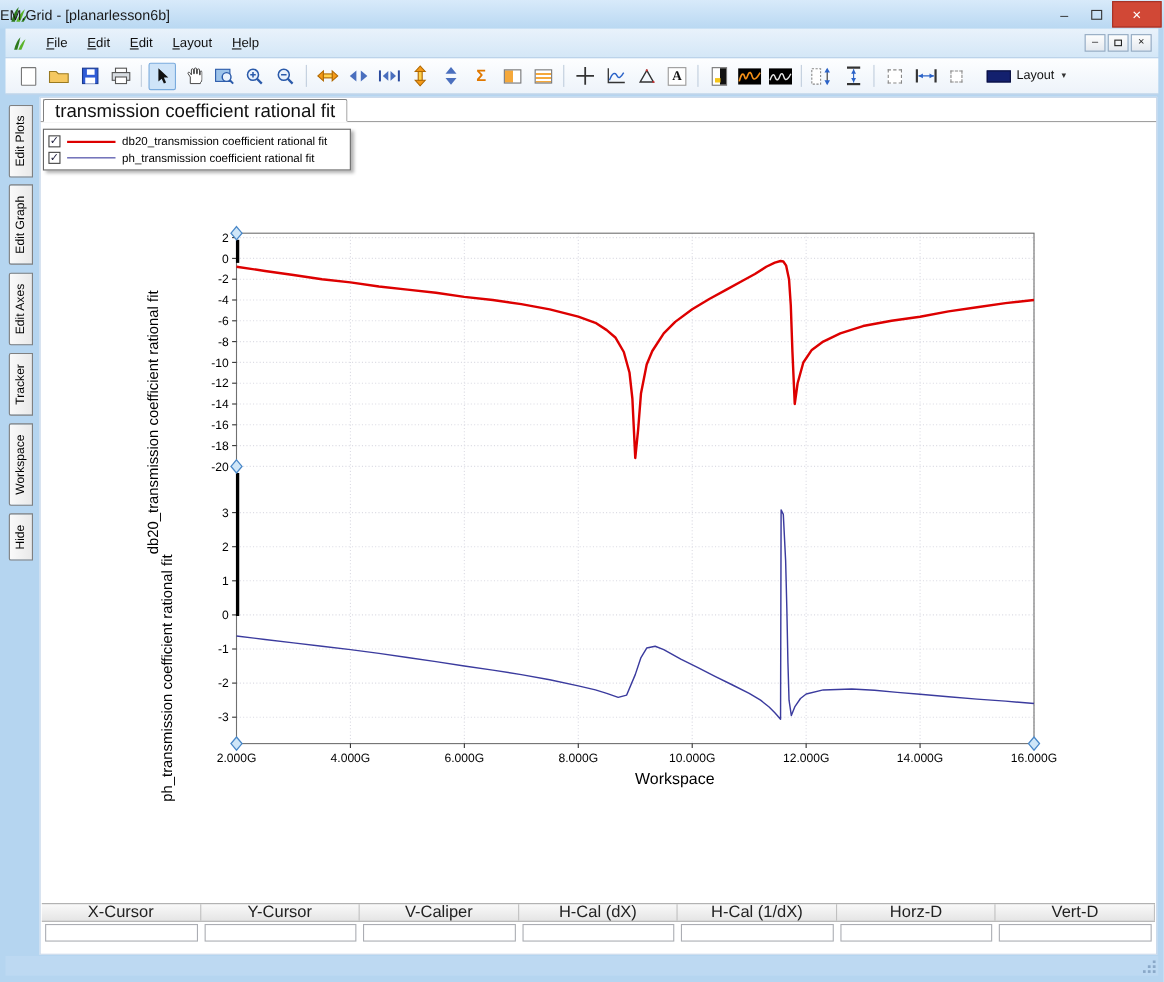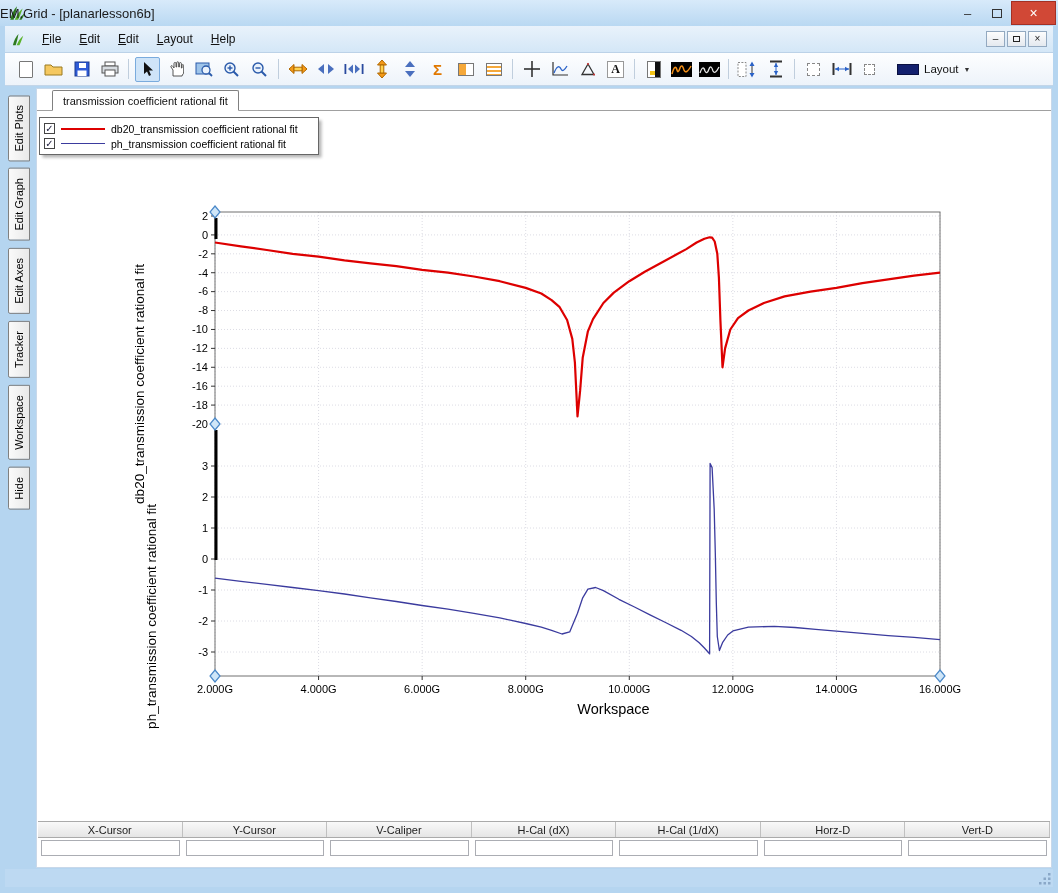--- a/index.html
+++ b/index.html
@@ -79,21 +79,21 @@
   }
   
   .content {
     position:absolute; left:36px; top:88px; width:1016px; height:780px;
     background:#fff; border:1px solid #c8d8ea;
   }
   .tabline { position:absolute; left:0; top:21px; width:100%; border-bottom:1px solid #a0a0a0; }
   .doc-tab {
     position:absolute; left:2px; top:1px; height:21px; padding:0 10px;
     background:#fff; border:1px solid #808080; border-bottom:1px solid #fff;
-    border-radius:2px 2px 0 0; font-size:11px; display:flex; align-items:center; z-index:2;margin-left:13px;
+    border-radius:2px 2px 0 0; font-size:17px; display:flex; align-items:center; z-index:2;
   }
   .legend {
     position:absolute; left:2px; top:28px; width:280px;
     background:#fff; border:1px solid #666; box-shadow:2.5px 2.5px 3px rgba(0,0,0,0.3);
     padding:3px 4px; z-index:6;
   }
   .leg-row { display:flex; align-items:center; height:15px; gap:6px; }
   .cb { width:11px; height:11px; border:1px solid #444; background:#fff; font-size:10px; line-height:10px;
         display:flex; align-items:center; justify-content:center; color:#1a1a3a; }
   .leg-line { width:44px; }
@@ -103,21 +103,21 @@
   .ylab {
     position:absolute; writing-mode:vertical-rl; transform:rotate(180deg);
     font-size:13.5px; color:#000; z-index:1;
   }
   #ylab-top { left:95px; top:175px; }
   #ylab-bot { left:107px; top:415px; }
   .xlabel { position:absolute; left:464px; top:612px; width:225px; text-align:center; font-size:14.5px; color:#000; }
   
   .status-table { position:absolute; left:1px; top:732px; width:1012px; }
   .st-head { display:flex; height:17px; background:linear-gradient(#f9f9f9,#e5e5e5); border-top:1px solid #aaa; border-bottom:1px solid #aaa; }
-  .st-h { flex:1; border-right:1px solid #c0c0c0; display:flex; align-items:center; justify-content:center; font-size:11px; color:#222; }
+  .st-h { flex:1; border-right:1px solid #c0c0c0; display:flex; align-items:center; justify-content:center; font-size:15px; color:#222; }
   .st-cells { display:flex; height:18px; margin-top:1px; }
   .st-c { flex:1; margin:1px 3px; background:#fff; border:1px solid #abadb3; }
   
   .statusbar { position:absolute; left:5px; top:869px; width:1048px; height:18px; background:#bdd9f2; }
   .grip { position:absolute; right:1px; bottom:1px; }
   
   #plot-overlay { position:absolute; left:0; top:0; z-index:3; pointer-events:none; }
   #plot-overlay .grid  { stroke:#dcdce4; stroke-width:1; stroke-dasharray:1 2; }
   #plot-overlay .frame { fill:none; stroke:#707070; stroke-width:1; }
   #plot-overlay .tick  { stroke:#333; stroke-width:1; }

